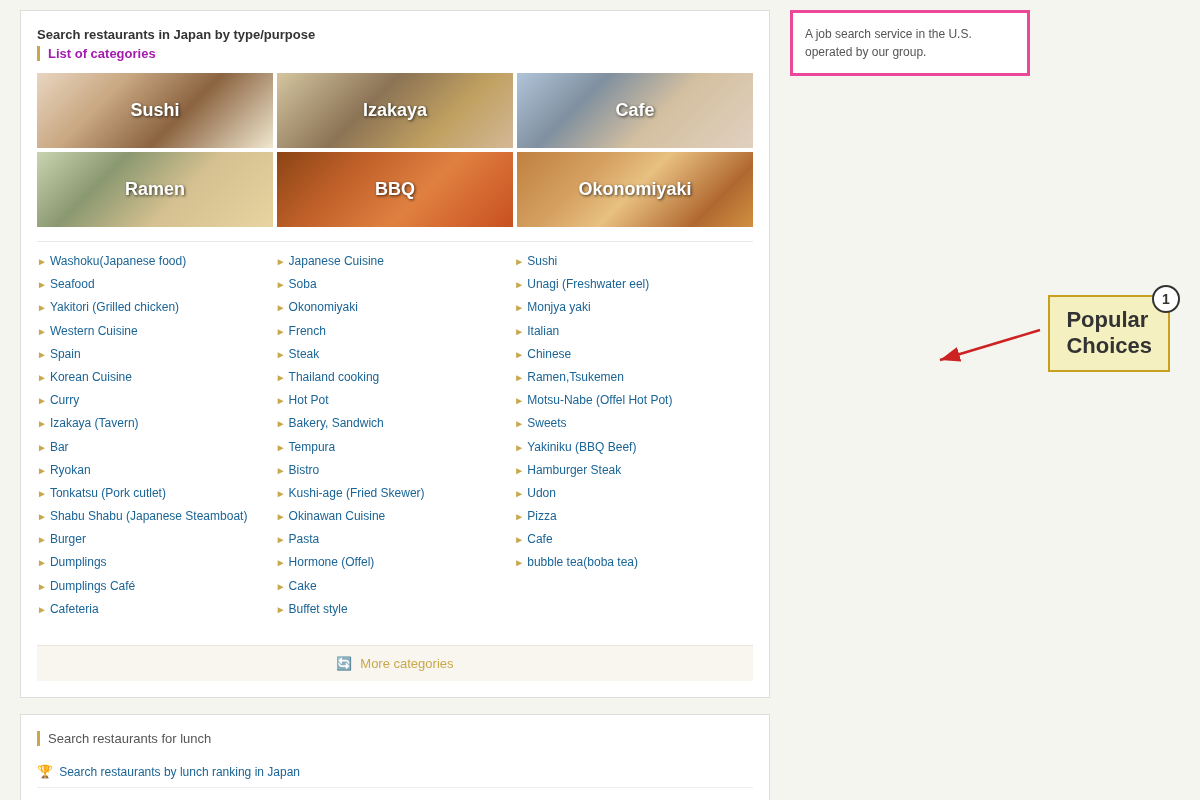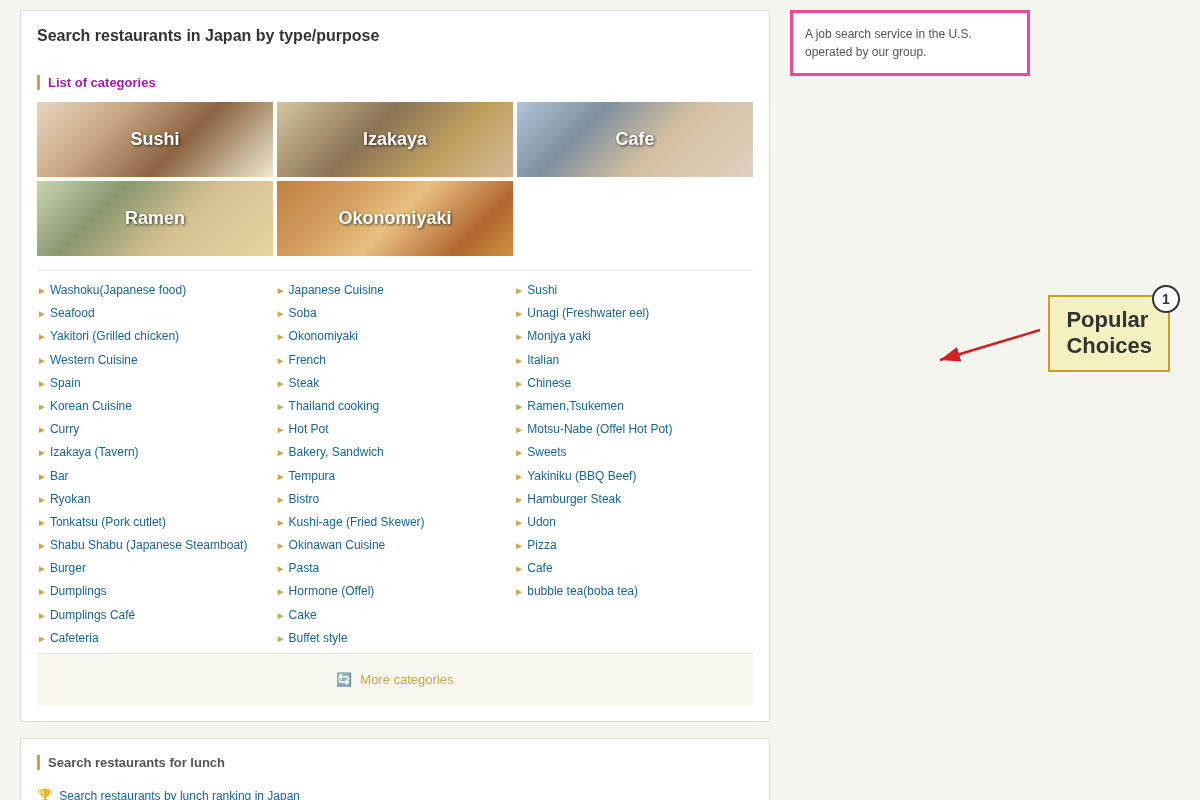--- a/index.html
+++ b/index.html
@@ -33,24 +33,24 @@
     }
 
     
     .search-section {
       background: white;
       border: 1px solid #ddd;
       padding: 16px;
       margin-bottom: 16px;
     }
     .section-title {
-      font-size: 16px;
+      font-size: 13px;
       font-weight: bold;
       color: #333;
-      margin-bottom: 30px;
+      margin-bottom: 4px;
     }
     .categories-label {
       font-size: 13px;
       font-weight: bold;
       color: #a21caf;
       border-left: 3px solid #c8a84b;
       padding-left: 8px;
       margin-bottom: 12px;
     }
 
@@ -119,39 +119,39 @@
       font-size: 10px;
       flex-shrink: 0;
     }
     .link-text {
       color: #1a6496;
     }
 
     
     .more-categories {
       text-align: center;
-      padding: 18px;
+      padding: 10px;
       background: #f9f6f0;
       border-top: 1px solid #e8e4d8;
-      margin-top: 3px;
+      margin-top: 24px;
       cursor: pointer;
       color: #c8a84b;
       font-size: 13px;
     }
     .more-icon { margin-right: 4px; }
 
     
     .lunch-section {
       background: white;
       border: 1px solid #ddd;
       padding: 16px;
     }
     .lunch-title {
       font-size: 13px;
-      font-weight: bold;
+      font-weight: normal;
       color: #555;
       border-left: 3px solid #c8a84b;
       padding-left: 8px;
       margin-bottom: 10px;
     }
     .lunch-ranking {
       padding: 8px 0;
       border-bottom: 1px solid #eee;
       display: flex;
       align-items: center;
@@ -234,20 +234,24 @@
             <div class="grid-item-bg bg-izakaya"></div>
             <div class="grid-item-label">Izakaya</div>
           </div>
           <div class="grid-item">
             <div class="grid-item-bg bg-cafe"></div>
             <div class="grid-item-label">Cafe</div>
           </div>
           <div class="grid-item">
             <div class="grid-item-bg bg-ramen"></div>
             <div class="grid-item-label">Ramen</div>
+          </div>
+          <div class="grid-item">
+            <div class="grid-item-bg bg-bbq"></div>
+            <div class="grid-item-label">BBQ</div>
           </div>
           <div class="grid-item">
             <div class="grid-item-bg bg-okonomiyaki"></div>
             <div class="grid-item-label">Okonomiyaki</div>
           </div>
         </div>
 
         <div class="links-grid">
           <div class="links-column" id="col1">
               <div class="link-item">

